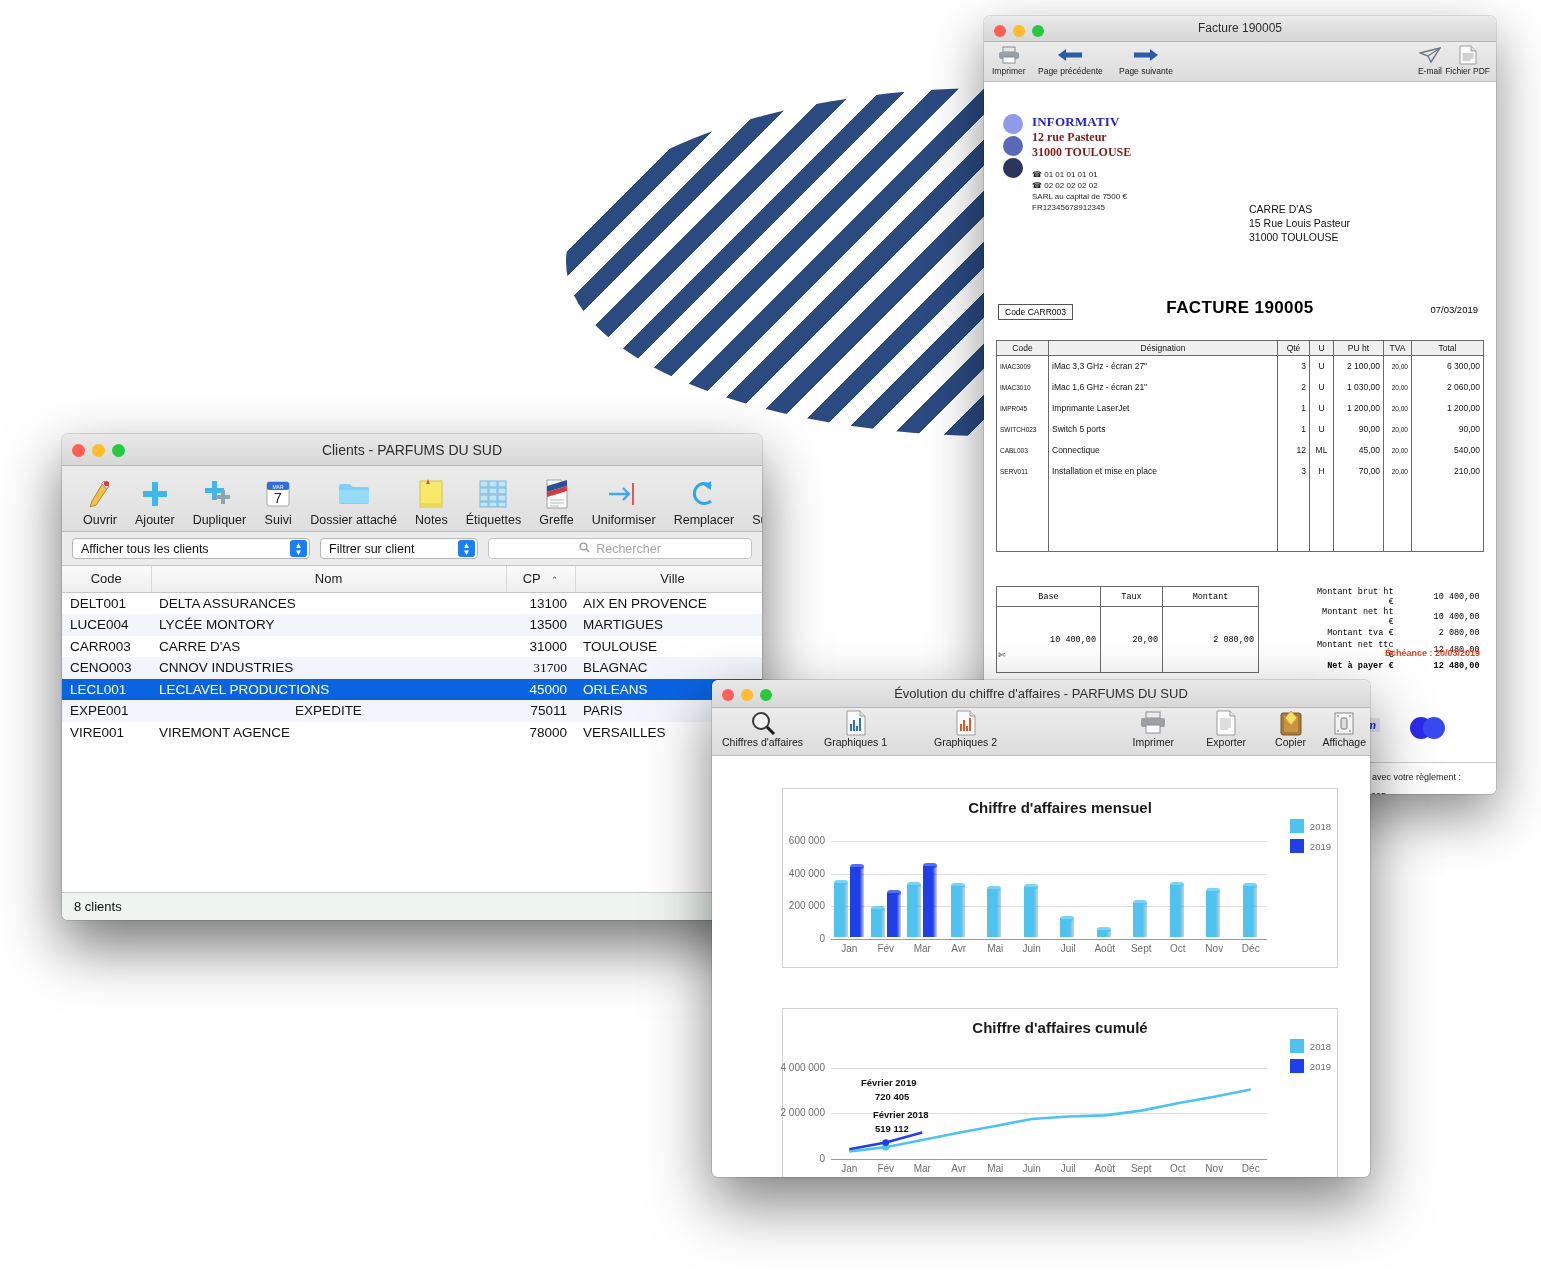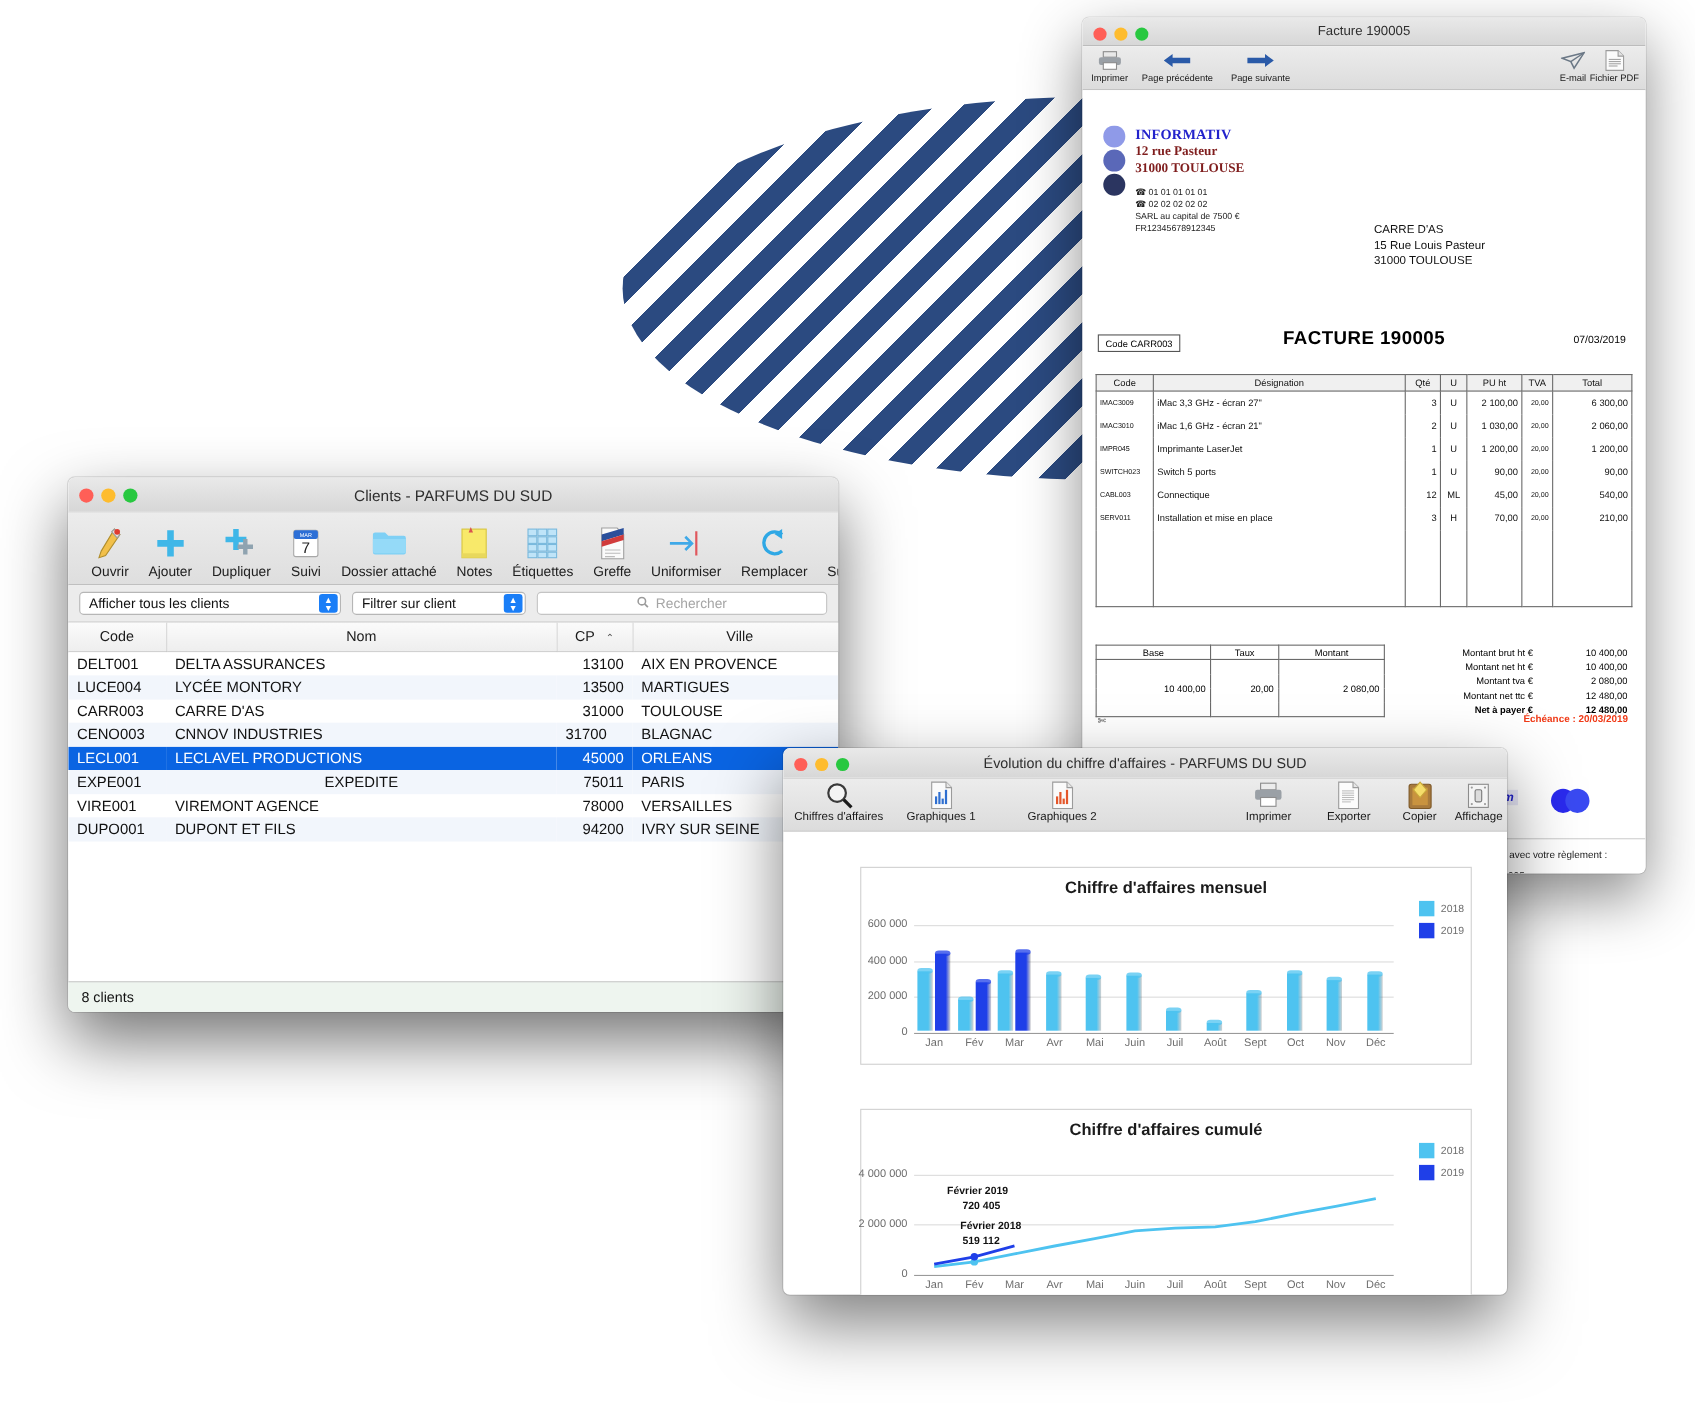--- a/index.html
+++ b/index.html
@@ -112,21 +112,21 @@
   table.inv { border-collapse:collapse; width:100%; }
   table.inv th {
     border:1px solid #6a6a6a; background:#f0f0f0; font-weight:400;
     font-size:8.5px; height:15px; color:#111;
   }
   table.inv td { border-left:1px solid #6a6a6a; border-right:1px solid #6a6a6a; font-size:8.5px; color:#111; height:21px; padding:0 3px;}
   table.inv td.c-code{ font-size:6.5px; }
   table.inv tr.filler td { height:70px; }
   table.inv tbody tr:last-child td { border-bottom:1px solid #6a6a6a; }
   table.tot { border-collapse:collapse; width:100%; }
-  table.tot td { border:1px solid #6a6a6a; font-size:8.5px; height:13px; padding:0 4px;}
+  table.tot td { border:1px solid #6a6a6a; font-size:8.5px; height:13px; padding:0 4px;font-family:Liberation Mono, monospace;}
   .tot-label { text-align:right; font-size:8.5px; padding-right:4px;}
   .tot-val { text-align:right; font-size:8.5px;}
   #inv-echeance { color:#f03a17; font-weight:700; font-size:9px; }
   #inv-footer-link { color:#2222cc; font-weight:700; font-style:italic; font-size:11px; background:#e8e8f8;}
 
   
   #charts-window {
     left:712px; top:680px; width:658px; height:497px;
     border-radius:6px;
     box-shadow:0 26px 62px rgba(0,0,0,0.50), 0 0 0 1px rgba(0,0,0,.12);
@@ -600,21 +600,21 @@
           <tr>
             <td style="text-align: left;">CARR003</td>
             <td style="text-align: left;">CARRE D'AS</td>
             <td style="text-align: right;">31000</td>
             <td style="text-align: left;">TOULOUSE</td>
             <td style="text-align: left;"></td>
           </tr>
           <tr class="alt">
             <td style="text-align: left;">CENO003</td>
             <td style="text-align: left;">CNNOV INDUSTRIES</td>
-            <td style="text-align: left;">31700</td>
+            <td style="text-align: right; font-family: Liberation Serif, serif;">31700</td>
             <td style="text-align: left;">BLAGNAC</td>
             <td style="text-align: left;">06 54 78 32 53</td>
           </tr>
           <tr class="sel">
             <td style="text-align: left;">LECL001</td>
             <td style="text-align: left;">LECLAVEL PRODUCTIONS</td>
             <td style="text-align: right;">45000</td>
             <td style="text-align: left;">ORLEANS</td>
             <td style="text-align: left;"></td>
           </tr>
@@ -625,27 +625,20 @@
             <td style="text-align: left;">PARIS</td>
             <td style="text-align: left;"></td>
           </tr>
           <tr>
             <td style="text-align: left;">VIRE001</td>
             <td style="text-align: left;">VIREMONT AGENCE</td>
             <td style="text-align: right;">78000</td>
             <td style="text-align: left;">VERSAILLES</td>
             <td style="text-align: left;"></td>
           </tr>
-          <tr class="alt">
-            <td style="text-align: left;">DUPO001</td>
-            <td style="text-align: left;">DUPONT ET FILS</td>
-            <td style="text-align: right;">94200</td>
-            <td style="text-align: left;">IVRY SUR SEINE</td>
-            <td style="text-align: left;"></td>
-          </tr>
         </tbody>
     </table>
   </div>
 
   <div id="clients-status">
     <span>8 clients</span>
   </div>
 </div>
 
 <div class="win" id="charts-window">

